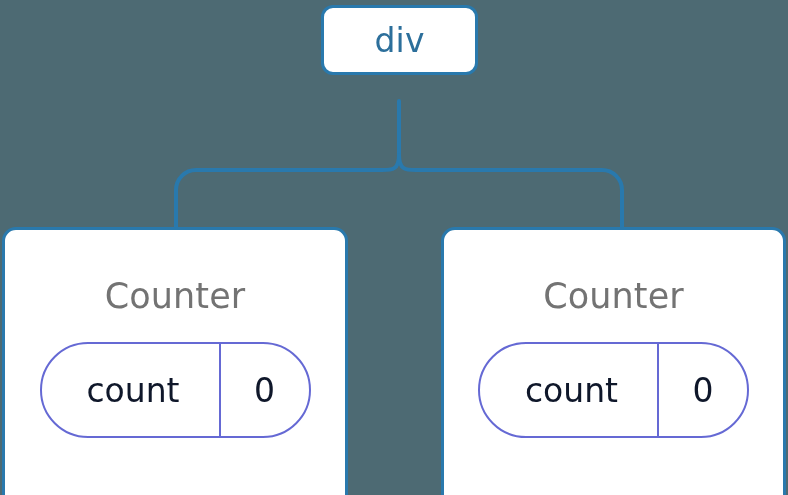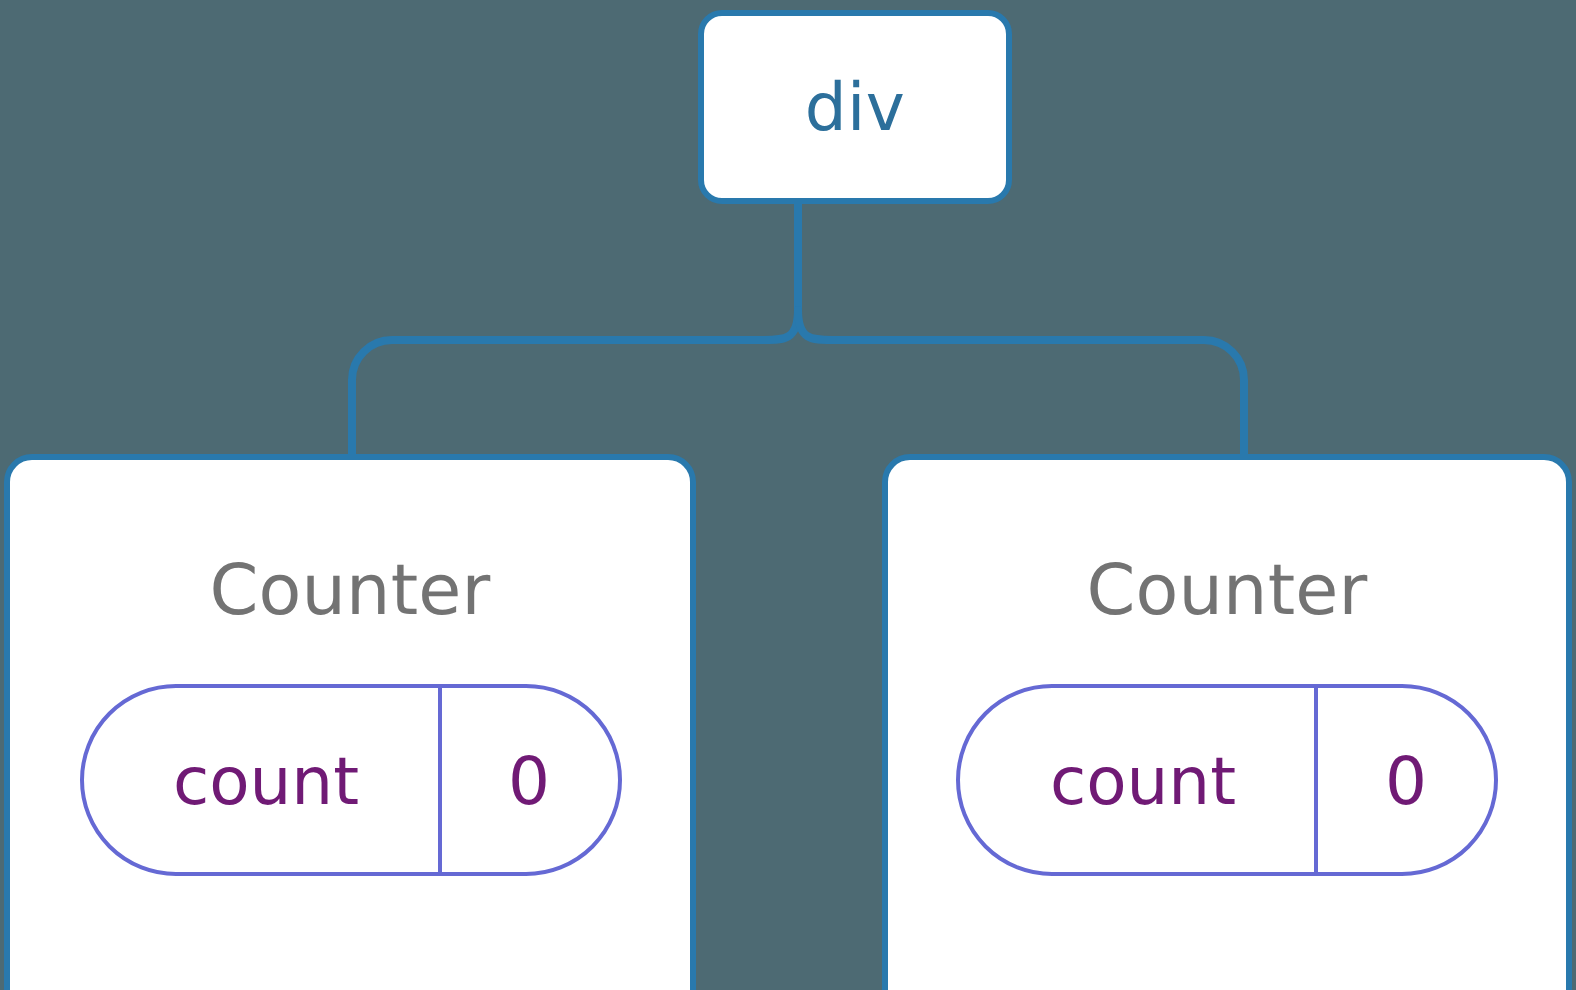--- a/index.html
+++ b/index.html
@@ -37,25 +37,24 @@
     border: 3px solid #2979ad;
     border-radius: 12px;
     box-sizing: border-box;
   }
 
   
   .node--root {
     left: 321px;
     top: 5px;
     width: 157px;
-    height: 97px;
+    height: 70px;
     display: flex;
     align-items: center;
     justify-content: center;
-    margin-left: 28px;
   }
   .node__title--root {
     color: #2c6f9b;
     font-size: 33px;
     font-weight: 400;
     letter-spacing: 0.2px;
     line-height: 1;
   }
 
   
@@ -88,21 +87,21 @@
     border: 2px solid #6569d4;
     border-radius: 48px;
     box-sizing: border-box;
     background: #ffffff;
   }
   .pill__key,
   .pill__val {
     display: flex;
     align-items: center;
     justify-content: center;
-    color: #701a75;
+    color: #0f172a;
     font-size: 33px;
     font-weight: 400;
     line-height: 1;
     box-sizing: border-box;
   }
   .pill__key {
     width: 177px;
     padding-left: 6px;
   }
   .pill__val {

